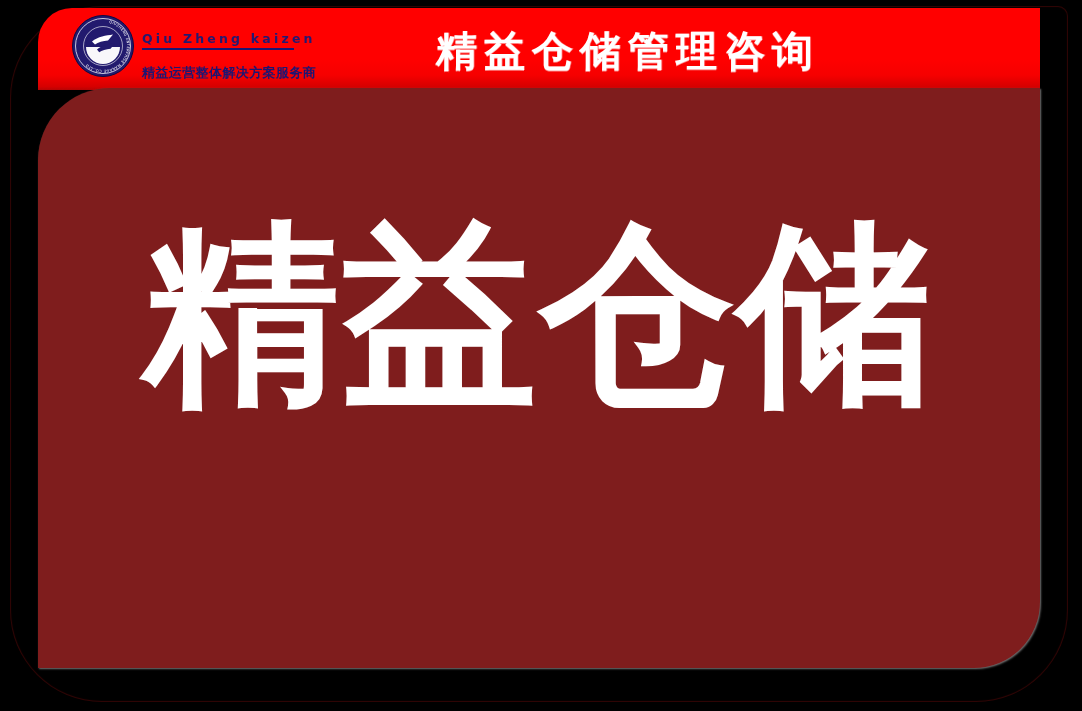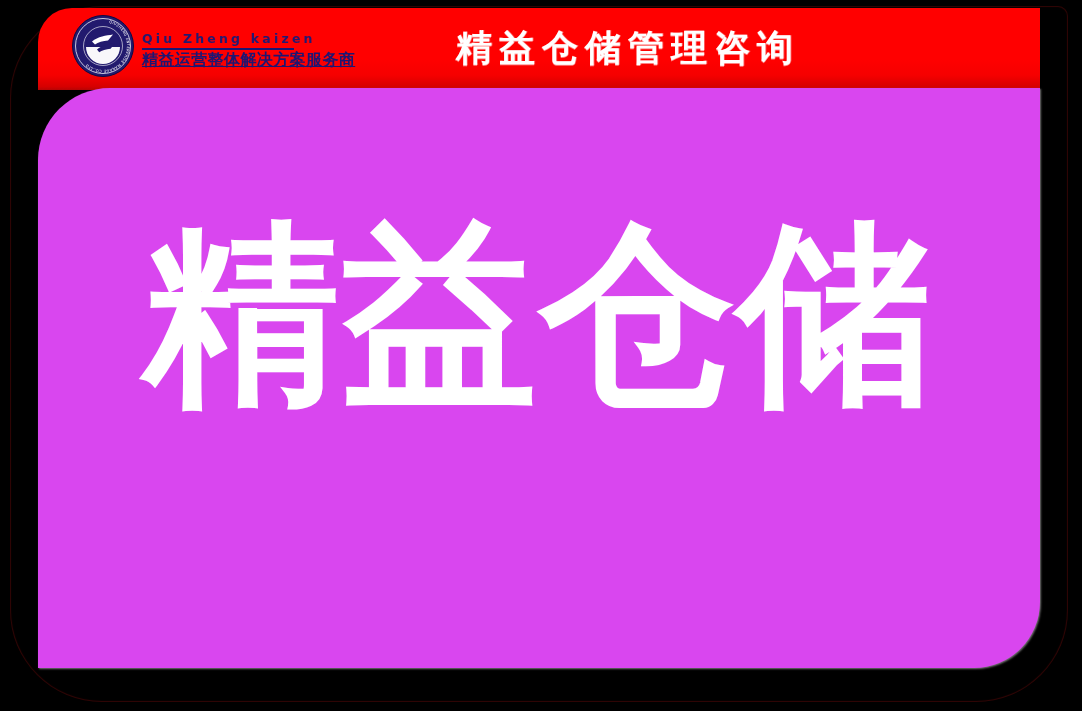--- a/index.html
+++ b/index.html
@@ -118,55 +118,54 @@
     margin-top: 15px;
     font-family: "DejaVu Sans", sans-serif;
   }
   .logo-rule {
     height: 2px;
     background: #1d1673;
     margin-top: 1px;
     width: 152px;
   }
   .logo-tag {
-    font-size: 16px;
+    font-size: 13px;
     font-weight: bold;
     color: #1d1673;
     letter-spacing: 0.4px;
     line-height: 1.25;
-    margin-top: 0;
-    font-family: "DejaVu Sans", "Liberation Sans", sans-serif;
-    text-decoration: underline;
+    margin-top: 15px;
+    font-family: "DejaVu Sans", "Liberation Sans", sans-serif;
   }
 
   
   .header-title {
     position: absolute;
     left: 380px;
     top: 16px;
     width: 420px;
     text-align: center;
-    font-size: 36px;
+    font-size: 41px;
     font-weight: bold;
     color: #ffffff;
     letter-spacing: 7px;
     font-family: "DejaVu Serif", "Liberation Serif", serif;
     text-shadow: 0 1px 0 rgba(255,255,255,0.5),
                  1px 0 0 rgba(255,255,255,0.35);
     white-space: nowrap;
   }
 
   
   .content-panel {
     position: absolute;
     left: 38px;
     top: 88px;
     width: 1002px;
     height: 580px;
-    background: #d946ef;
+    background: #7f1d1d;
     border-radius: 72px 0 66px 0;
     box-shadow: 1px 1px 2px rgba(210, 210, 210, 0.55);
   }
 
   .slide-title {
     position: absolute;
     left: 0;
     right: 0;
     top: 128px;
     text-align: center;

